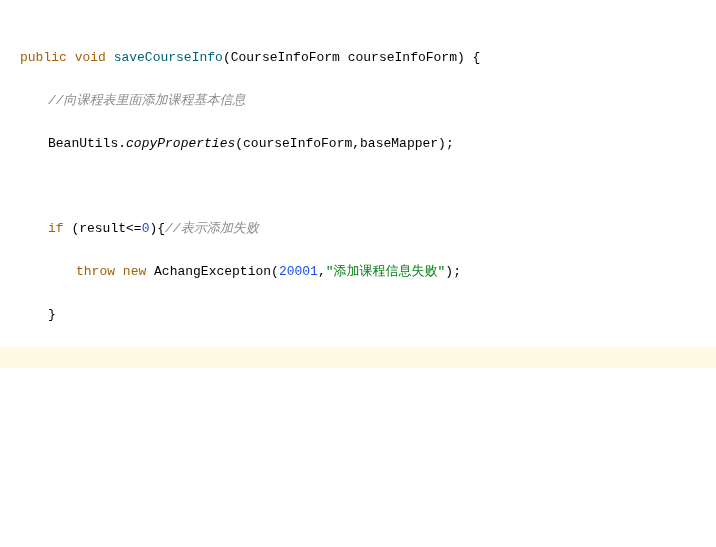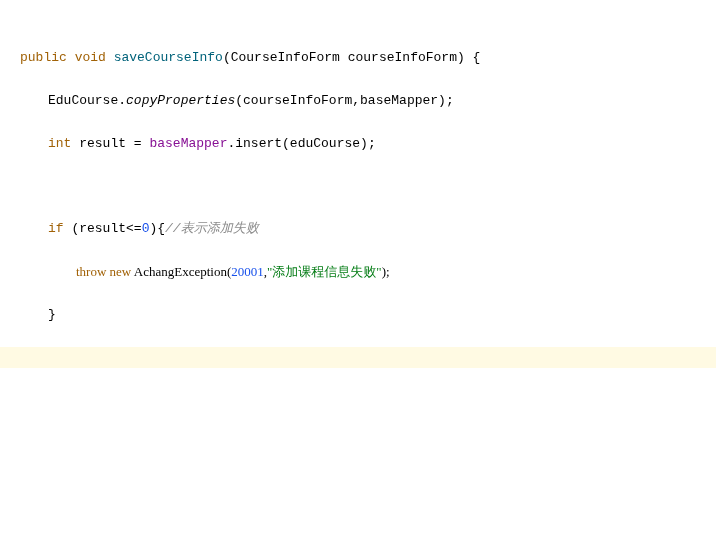--- a/index.html
+++ b/index.html
@@ -10,21 +10,21 @@
       background: #fff;
       padding: 4px 0;
       width: 716px;
     }
     .code-container {
       padding-left: 20px;
       white-space: pre;
     }
     .line { display: block; }
     .indent1 { padding-left: 28px; }
-    .indent2 { padding-left: 56px; font-family: Liberation Serif, serif; }
+    .indent2 { padding-left: 56px; }
     .highlighted-line {
       background: #fffae3;
       display: block;
       margin-left: -20px;
       padding-left: 20px;
     }
     .annotation { color: #808000; }
     .keyword { color: #a16207; }
     .type { color: #000000; }
     .method-decl { color: #00627a; margin-top: 8px; }
@@ -35,22 +35,22 @@
     .static-method { font-style: italic; margin-top: 35px; }
     .local { color: #000; }
     .punct { color: #000; }
   </style>
 </head>
 <body>
 
 <div class="code-container">
 
 <span class="line"><span class="keyword">public</span> <span class="keyword">void</span> <span class="method-decl">saveCourseInfo</span><span class="punct">(</span><span class="type">CourseInfoForm</span> <span class="local">courseInfoForm</span><span class="punct">)</span><span class="punct"> {</span></span>
-<span class="line indent1"><span class="type">EduCourse</span>.<span class="static-method">copyProperties</span><span>(courseInfoForm,baseMapper);</span></span>
-<span class="line indent1"><span class="keyword">int</span> <span class="local">result</span> = <span class="field">baseMapper</span><span>.insert(eduCourse);</span></span>
+<span class="line indent1"><span class="comment-zh">//向课程表里面添加课程基本信息</span></span>
+<span class="line indent1"><span class="type">BeanUtils</span>.<span class="static-method">copyProperties</span><span>(courseInfoForm,baseMapper);</span></span>
 <span class="line"> </span>
 <span class="line indent1"><span class="keyword">if</span><span> (result&lt;=</span><span class="number">0</span><span>){</span><span class="comment-zh">//表示添加失败</span></span>
 <span class="line indent2"><span class="keyword">throw</span> <span class="keyword">new</span> <span class="type">AchangException</span>(<span class="number">20001</span>,<span class="string">"添加课程信息失败"</span><span>);</span></span>
 <span class="line indent1"><span>}</span></span>
 <span class="highlighted-line"> </span>
 
 
 
 
 

